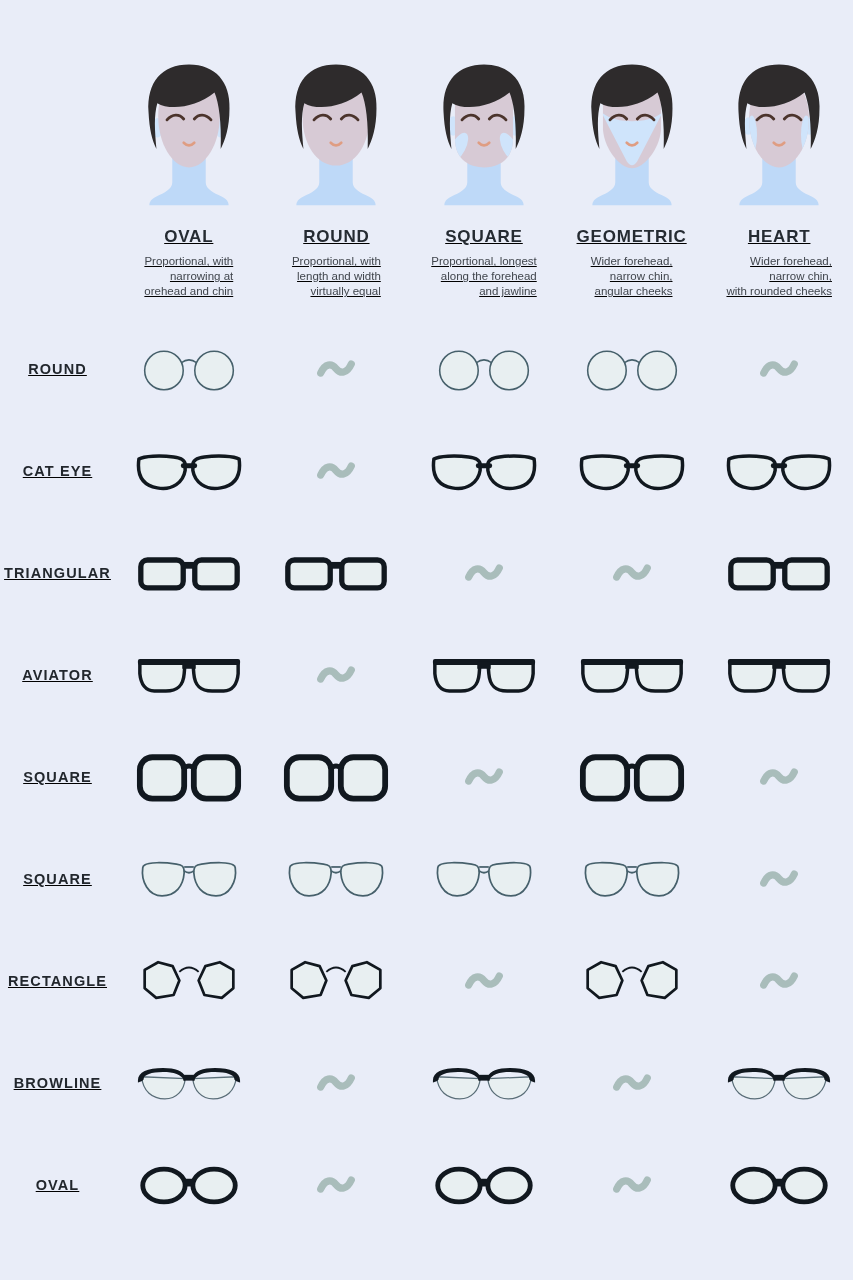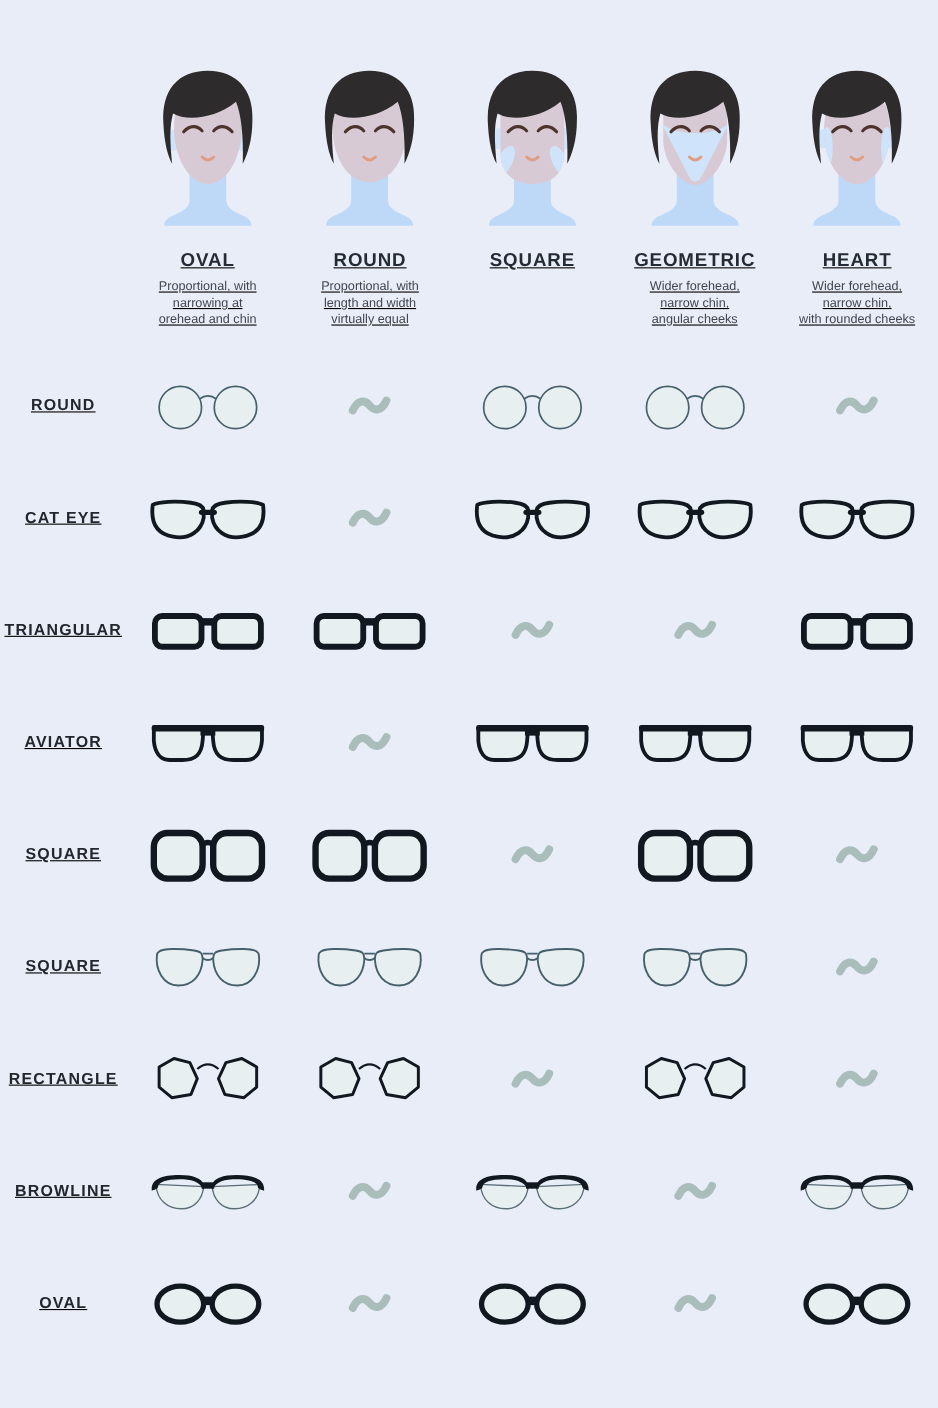--- a/index.html
+++ b/index.html
@@ -25,21 +25,21 @@
   }
   .face-svg { width:132px; height:163px; display:block; }
   .face-label {
     margin-top:12px;
     font-size:17px; font-weight:bold; letter-spacing:0.8px;
     color:#252b32; text-align:center;
   }
   .face-desc {
     margin-top:7px;
     font-size:11.5px; line-height:1.32; color:#41464d;
-    text-align:center; white-space:pre-line;
+    text-align:right; white-space:pre-line;
   }
   
   .frame-row { height:102px; align-items:center; }
   .row-label {
     display:flex; align-items:center; justify-content:center;
     font-size:14.5px; font-weight:bold; letter-spacing:1.1px;
     color:#22272d; text-align:center;
   }
   .cell {
     display:flex; align-items:center; justify-content:center;
@@ -121,20 +121,23 @@
            <ellipse cx="104" cy="108" rx="8" ry="18" transform="rotate(-28 104 108)"></ellipse>
           </g>
     <path d="M75,14 C44,14 27,34 29,68 C30,88 33,100 38,110 C36,88 35,72 39,58 C52,66 82,64 104,46 C109,58 112,80 111,110 C116,100 121,86 121,64 C122,34 105,14 75,14 Z" fill="#2e2b2c"></path>
     <g stroke="#4b342c" stroke-width="3.2" stroke-linecap="round" fill="none">
       <path d="M50,77 C56,70 64,70 69,76"></path>
             <path d="M81,76 C86,70 94,70 100,77"></path>
     </g>
     <path d="M69,103 C73,107 77,107 81,103" stroke="#df9d82" stroke-width="3" stroke-linecap="round" fill="none"></path>
   </svg>
         <div class="face-label">SQUARE</div>
+        <div class="face-desc">Proportional, longest
+along the forehead
+and jawline</div>
       </div>
       <div class="face-cell">
         <svg class="face-svg" viewBox="0 0 150 185">
     <defs>
             <clipPath id="fclip3">
               <path d="M75,132 C62,132 44,112 42,88 L42,60 C42,37 56,30 75,30 C94,30 108,37 108,60 L108,88 C106,112 88,132 75,132 Z"></path>
             </clipPath>
           </defs>
     <path d="M56,116 L94,116 L94,148 C94,156 103,160 112,164 C118,167 120,170 120,174 L30,174 C30,170 32,167 38,164 C47,160 56,156 56,148 Z" fill="#bed9f8"></path>
     <g fill="#cfe4fb"></g>

